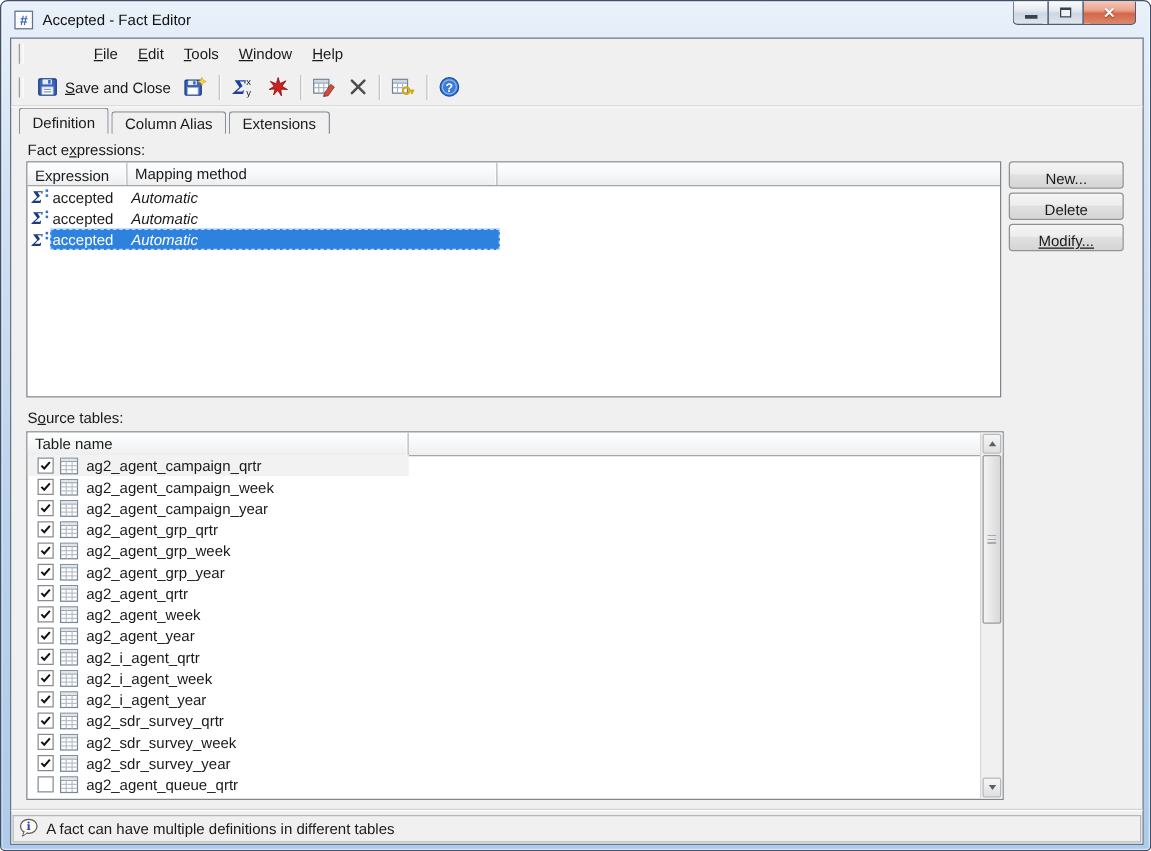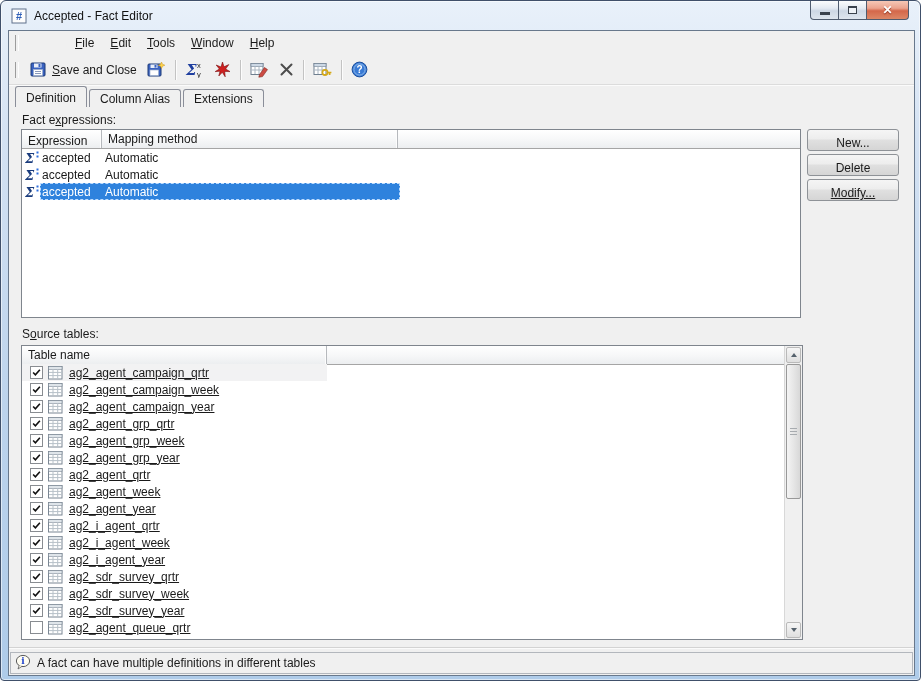--- a/index.html
+++ b/index.html
@@ -61,27 +61,27 @@
   .hcell{box-sizing:border-box;display:flex;align-items:center;padding-left:6px;
          border-right:1px solid #b6b9bd;box-shadow:inset -1px 0 0 #fdfdfd;}
   .hcell.filler{flex:1;border-right:none;box-shadow:none;}
 
   
   .fx-list{left:12px;top:98px;width:780px;height:189px;}
   .fx-c0{width:80px;align-items:flex-end;} .fx-c1{width:296px;}
   .fx-row{position:relative;height:17px;}
   .fx-icon{position:absolute;left:3px;top:1px;width:15px;height:15px;}
   .fx-sel{position:absolute;left:18px;top:0;width:360px;height:17px;display:flex;align-items:center;padding-left:2px;box-sizing:border-box;}
-  .fx-exp{width:63px;} .fx-map{flex:1;}
+  .fx-exp{width:63px;} .fx-map{flex:1;font-style:italic;}
   .fx-row.selected .fx-sel{background:#2e82dd;color:#fff;outline:1px dashed #bcdcff;outline-offset:-1px;}
 
   
   .st-list{left:12px;top:314px;width:782px;height:295px;text-align:center;}
   .st-c0{width:305px;}
-  .st-rows{position:absolute;left:0;top:18px;right:0;bottom:0;overflow:hidden;text-decoration:underline;}
+  .st-rows{position:absolute;left:0;top:18px;right:0;bottom:0;overflow:hidden;}
   .st-row{display:flex;align-items:center;height:17px;padding-left:8px;box-sizing:border-box;}
   .st-row.focused{background:linear-gradient(#f2f2f3,#f2f2f3) 0 0/305px 100% no-repeat;}
   .cb{width:13px;height:13px;box-sizing:border-box;border:1px solid #888c91;background:#fff;
       margin-right:5px;display:inline-flex;align-items:center;justify-content:center;flex:none;}
   .cb svg{display:none;}
   .cb.checked svg{display:block;}
   .tbl-icon{width:15px;height:14px;margin-right:6px;display:inline-flex;flex:none;}
   .st-name{white-space:nowrap;}
 
   

